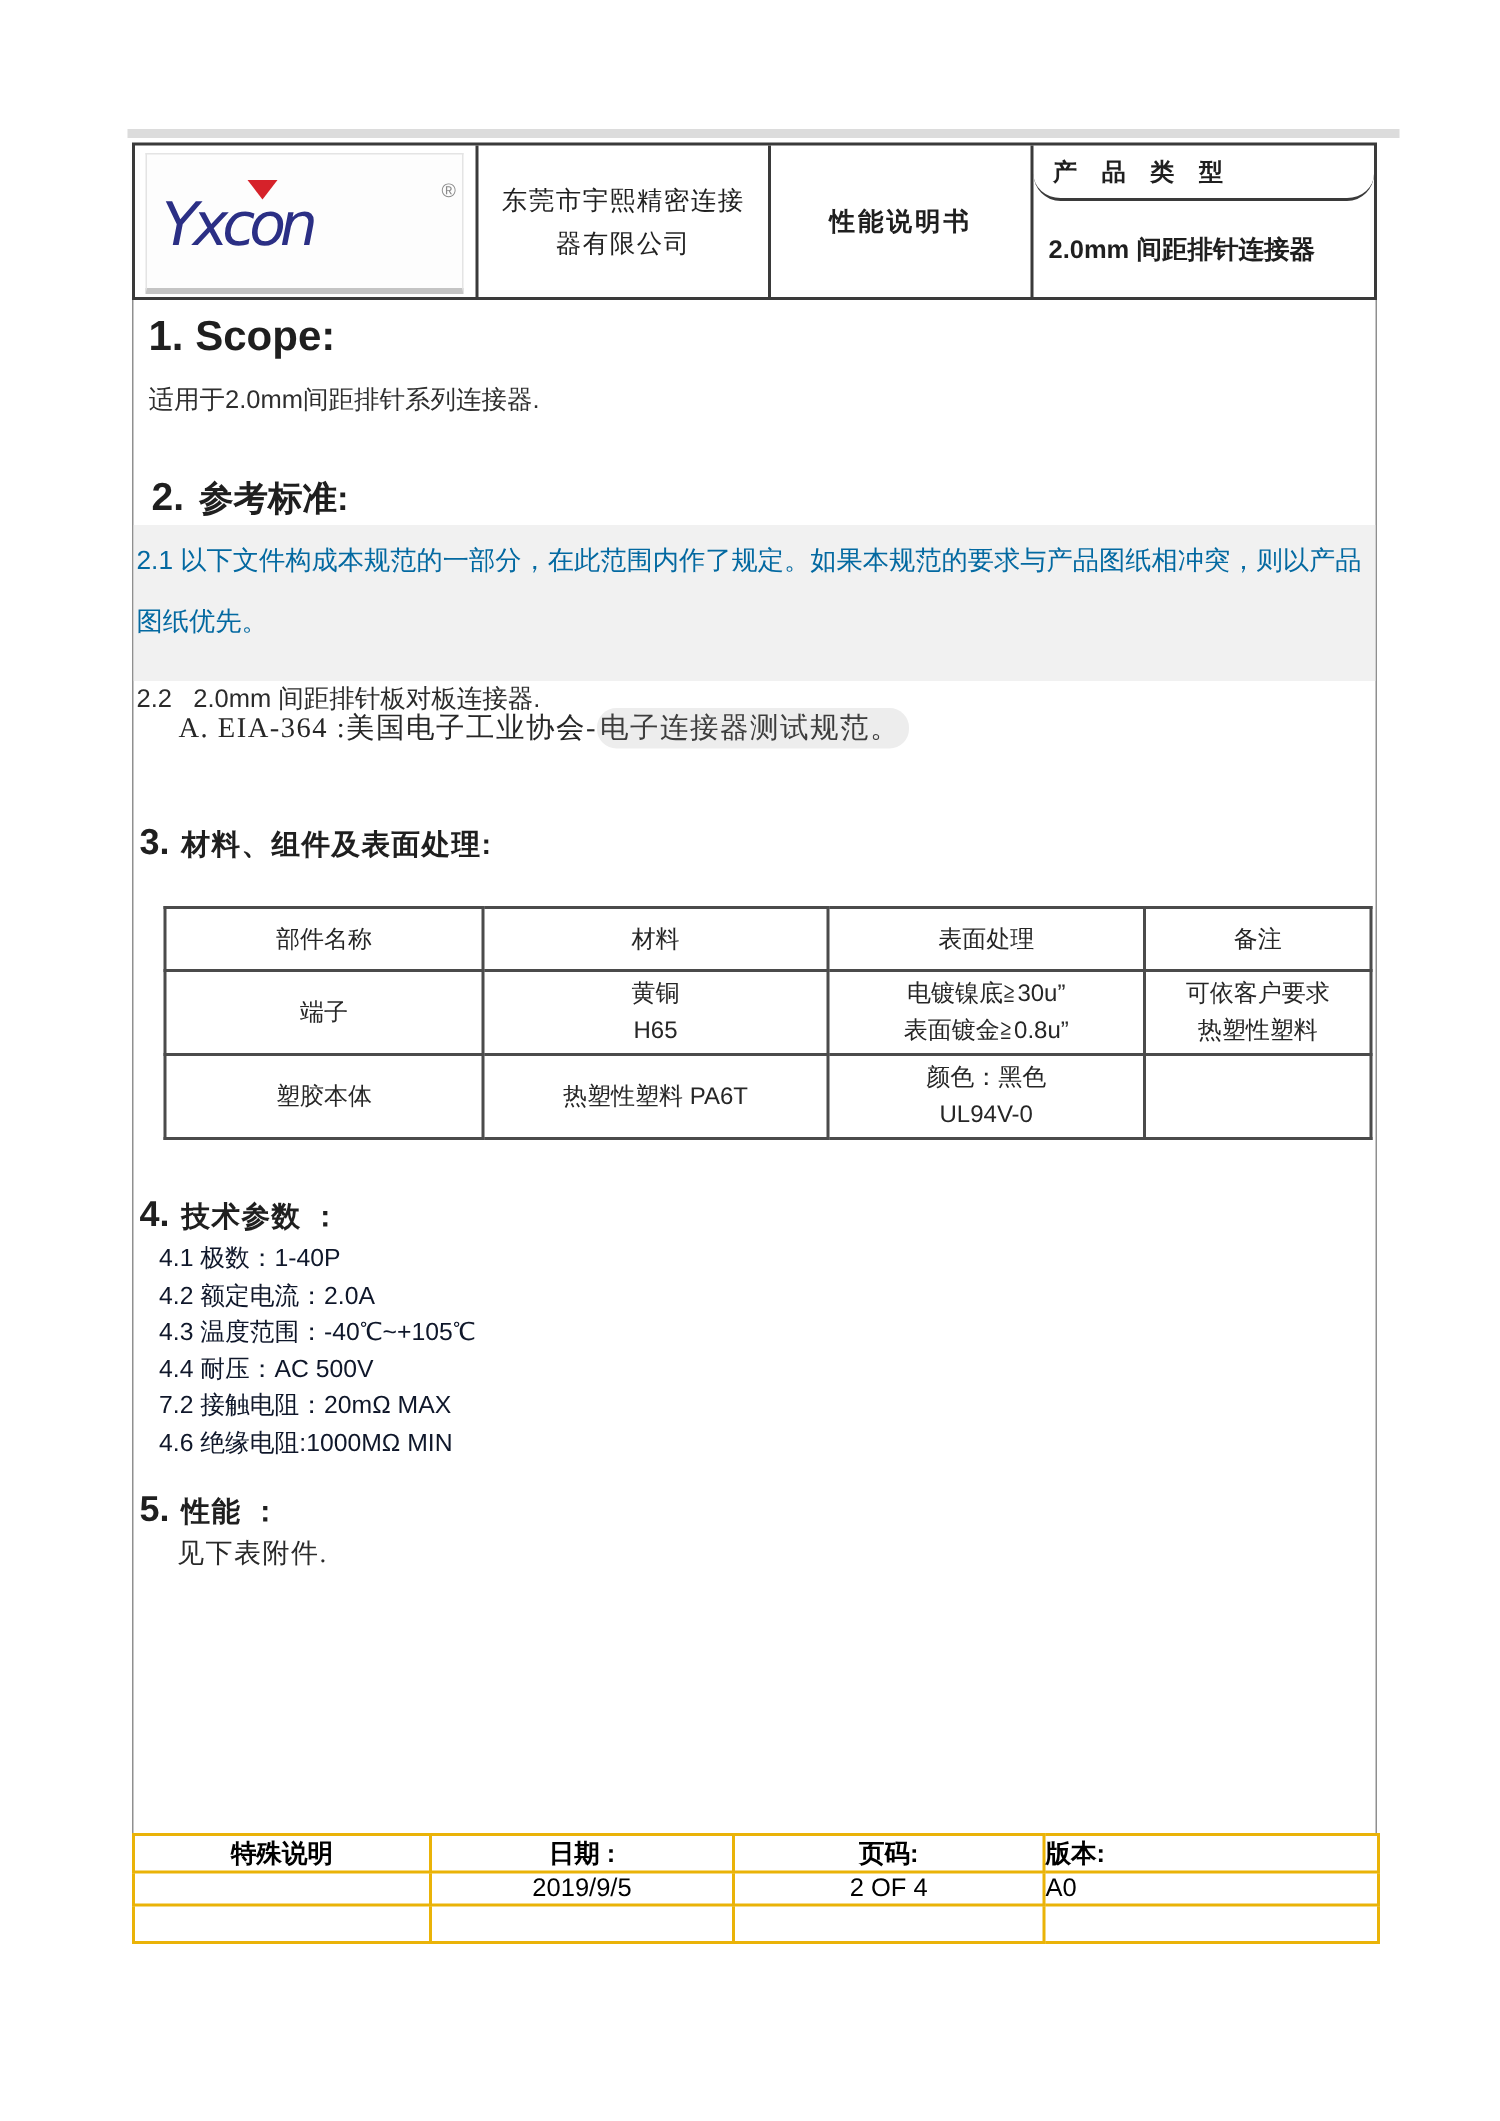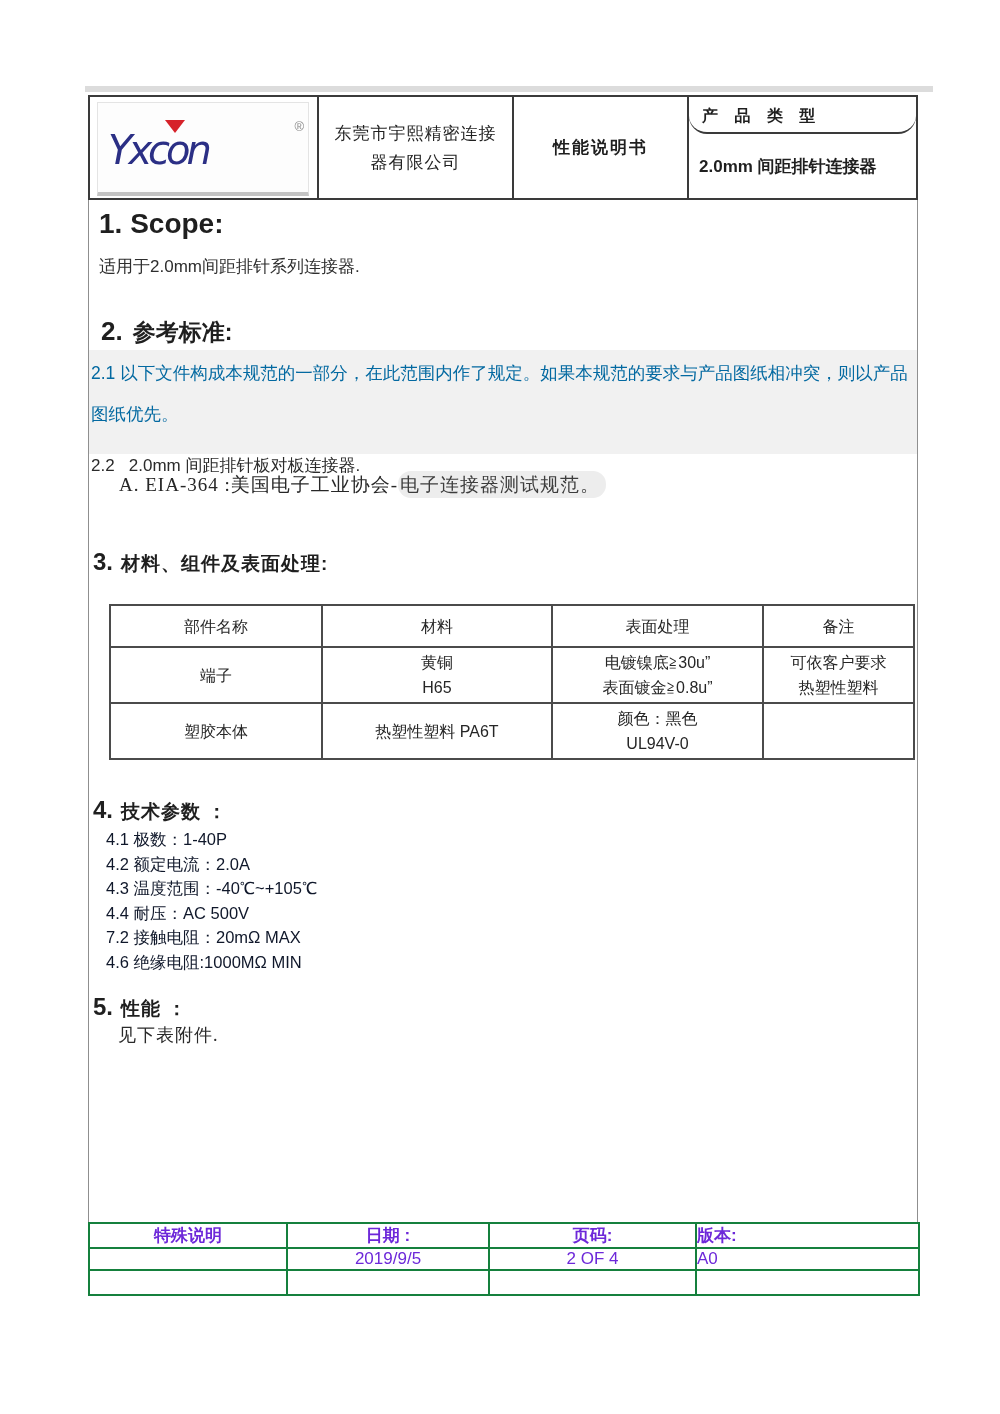--- a/index.html
+++ b/index.html
@@ -105,21 +105,21 @@
   
   .s4-list { position: absolute; left: 17px; top: 627px; }
   .s4-item { font-size: 16.5px; line-height: 24.5px; color: #0f172a; }
 
   .s5-body { position: absolute; left: 29px; top: 823px; font-size: 18px;
     font-family: "Liberation Serif", serif; color: #2a2a2a; letter-spacing: 1px; }
 
   
   .footer-table { position: absolute; left: 88px; top: 1222px; width: 830px;
     border-collapse: collapse; table-layout: fixed; background: #fff; }
-  .footer-table td { border: 2px solid #15803d; font-size: 17px; color: #6d28d9;
+  .footer-table td { border: 2px solid #eab308; font-size: 17px; color: #000000;
     padding: 0 0 0 0; vertical-align: middle; }
   .footer-table tr.f-hdr td { height: 24px; font-weight: 700; }
   .footer-table tr.f-val td { height: 16px; }
   .footer-table tr.f-empty td { height: 25px; }
   .fc-center { text-align: center; }
   .fc-left { text-align: left; padding-left: 8px; }
 </style>
 </head>
 <body>
 

